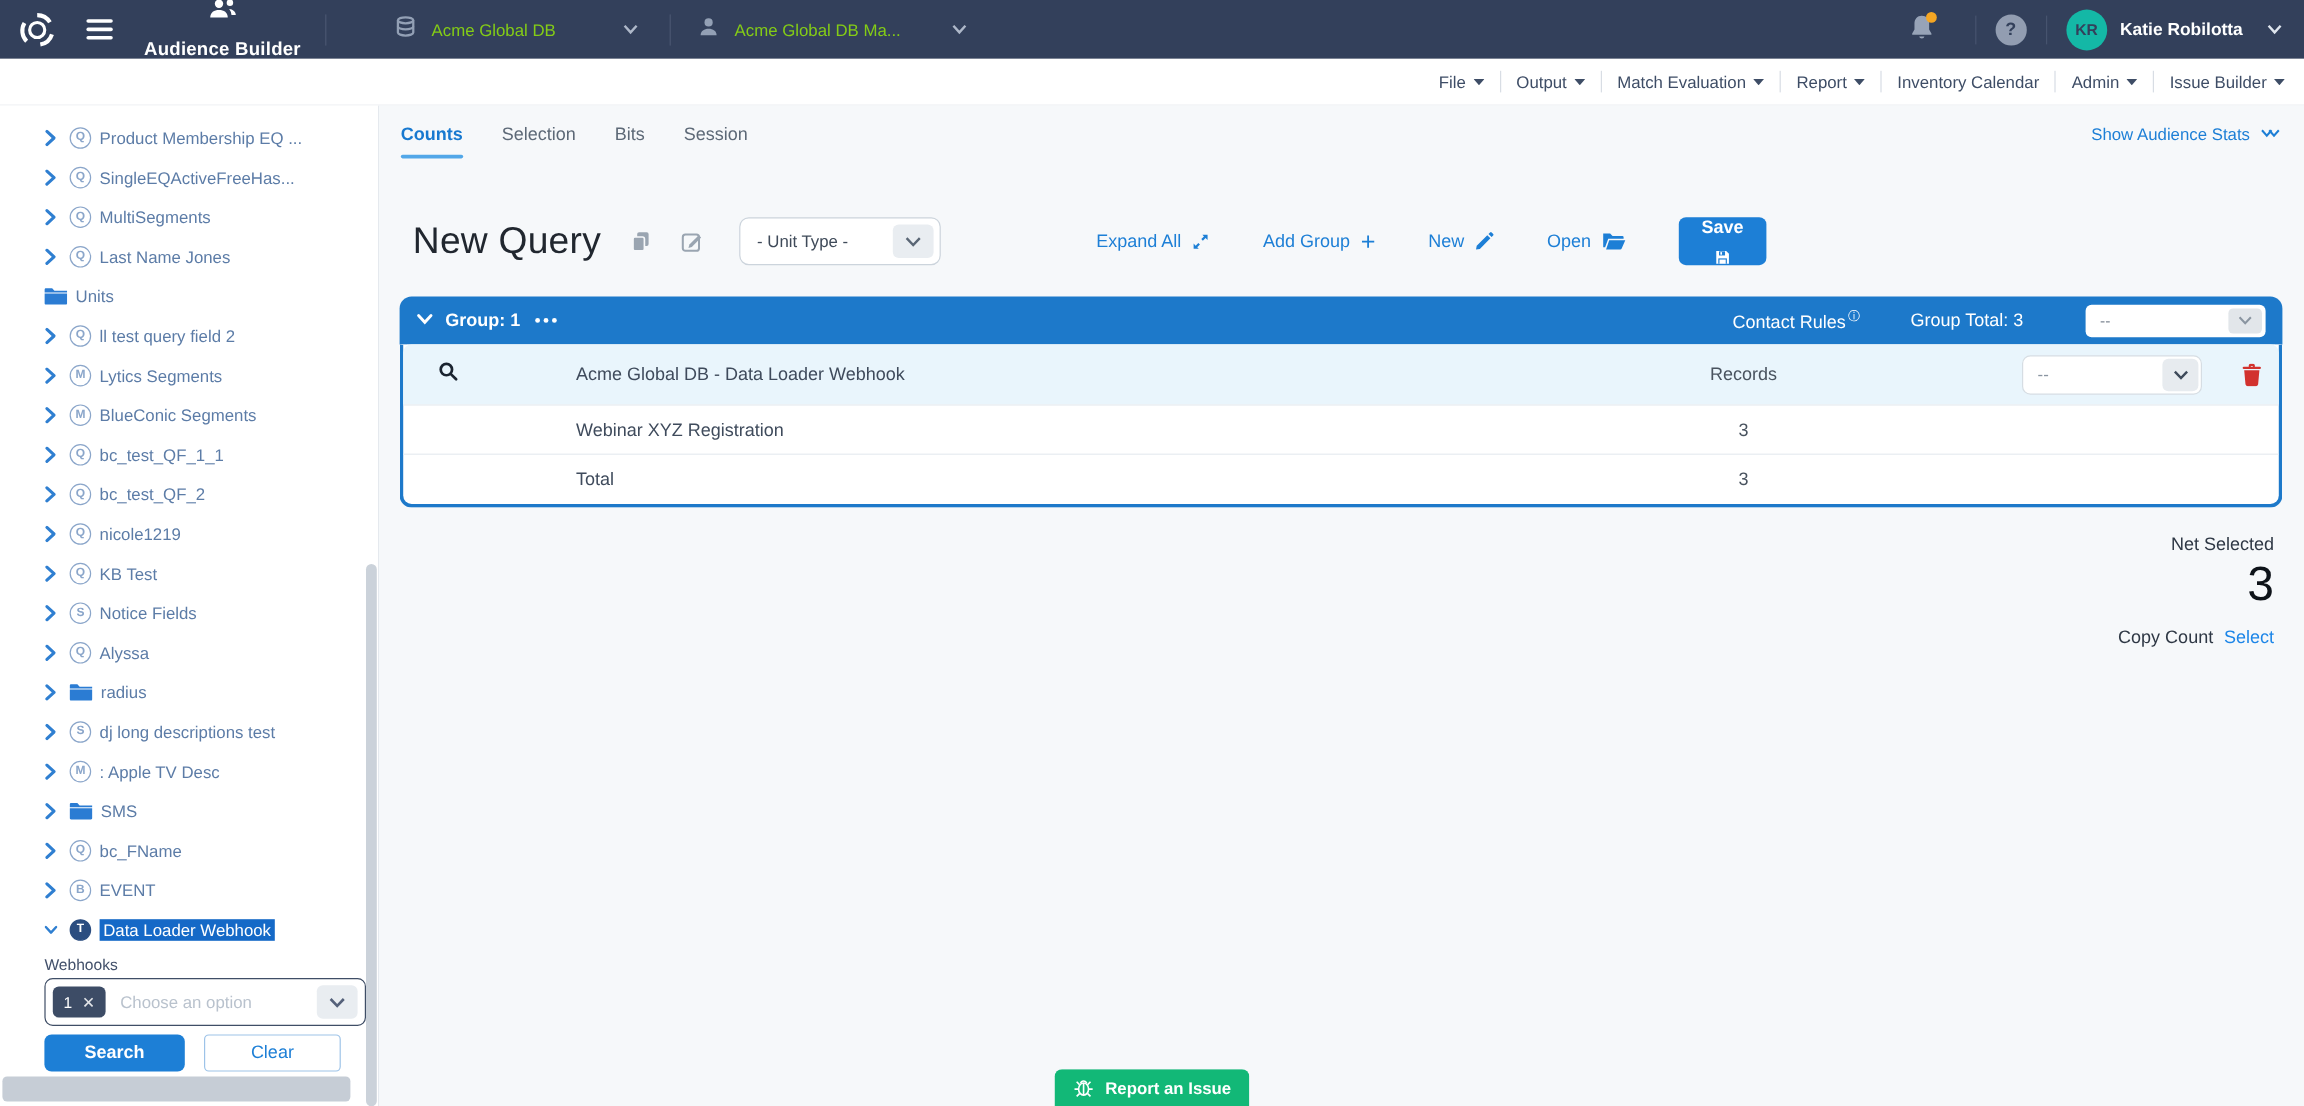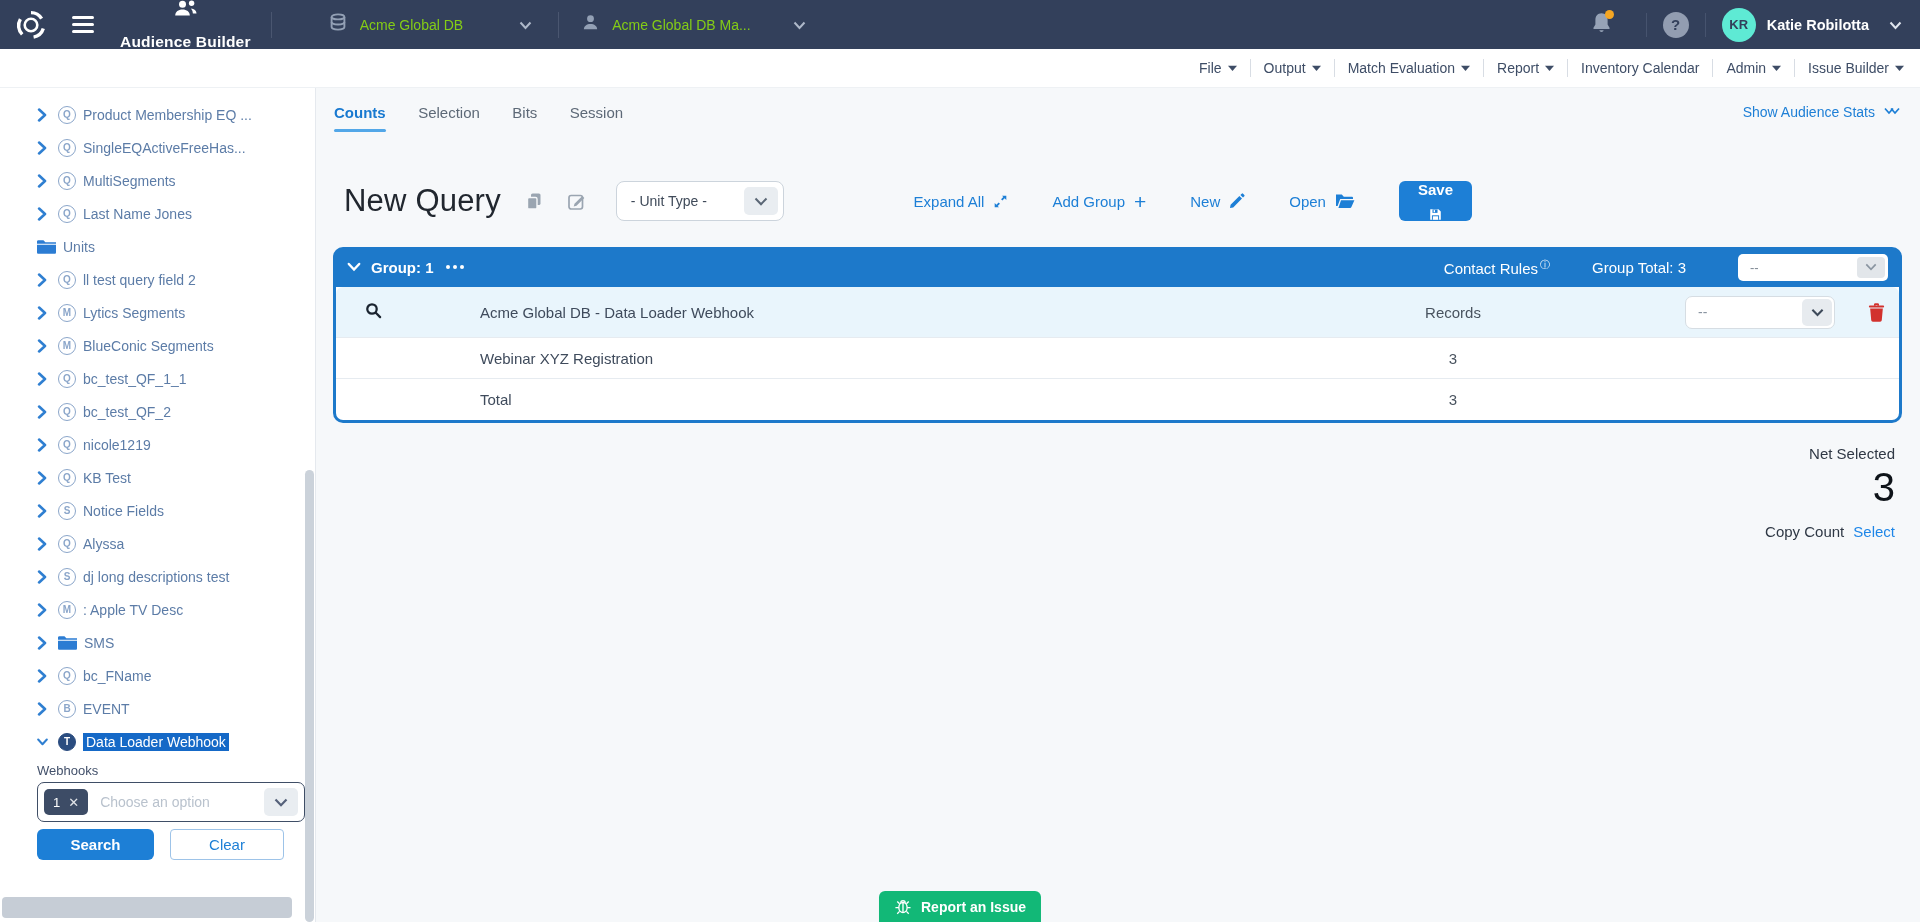--- a/index.html
+++ b/index.html
@@ -19,21 +19,21 @@
   .sel-db { margin-left:56px; }
   .sel-db .chev { margin-left:56px; }
   .sel-aud { margin-left:22px; }
   .sel-aud .chev { margin-left:42px; }
   .div2 { margin-left:26px; }
   .topbar-right { margin-left:auto; display:flex; align-items:center; }
   .bell-wrap { position:relative; margin-right:18px; cursor:pointer; }
   .bell-dot { position:absolute; top:-1px; right:-2px; width:9px; height:9px; border-radius:50%; background:#f5a623; }
   .r-div { width:1px; height:24px; background:#46536e; margin:0 16px; }
   .help-circle { width:26px; height:26px; border-radius:50%; background:#929db1; color:#33405b; font-weight:700; font-size:15px; display:flex; align-items:center; justify-content:center; cursor:pointer; }
-  .avatar { width:34px; height:34px; border-radius:50%; background:#5eead4; color:#33405b; font-weight:700; font-size:13px; display:flex; align-items:center; justify-content:center; margin-right:11px;text-align:right; }
+  .avatar { width:34px; height:34px; border-radius:50%; background:#14b8a6; color:#33405b; font-weight:700; font-size:13px; display:flex; align-items:center; justify-content:center; margin-right:11px;text-align:right; }
   .user-name { font-size:14.5px; font-weight:600; color:#fff; margin-right:20px; }
 
   
   .menubar { height:39px; background:#fff; display:flex; align-items:center; justify-content:flex-end; padding-right:16px; border-bottom:1px solid #eef1f4; }
   .menu-item { font-size:14px; color:#3e4d66; display:flex; align-items:center; gap:6px; cursor:pointer; white-space:nowrap; }
   .mdiv { width:1px; height:18px; background:#d8dde4; margin:0 13px; }
 
   
   .workspace { display:flex; height:834px; }
   .sidebar { width:316px; background:#fff; border-right:1px solid #e5e9ee; position:relative; flex:none; }
@@ -357,20 +357,34 @@
           </span>
           <span class="badge">Q</span>
           <span class="tree-label">Alyssa</span>
         </div>
         <div class="tree-item">
           <span class="tree-chevron">
             <svg width="10" height="14" viewBox="0 0 8 12">
               <path d="M1.5 1.3 6.6 6 1.5 10.7" fill="none" stroke="#2f7fd1" stroke-width="2.2" stroke-linecap="round" stroke-linejoin="round"></path>
             </svg>
           </span>
+          <span class="folder-wrap">
+            <svg width="19" height="16" viewBox="0 0 20 16">
+              <path fill="#2b7cd3" d="M0 2.2C0 1.4.6.8 1.4.8h5.4l2 2.3H20v1.5H0z"></path>
+              <path fill="#2b7cd3" d="M0 5.5h20v8.3c0 .8-.6 1.4-1.4 1.4H1.4C.6 15.2 0 14.6 0 13.8z"></path>
+            </svg>
+          </span>
+          <span class="tree-label">radius</span>
+        </div>
+        <div class="tree-item">
+          <span class="tree-chevron">
+            <svg width="10" height="14" viewBox="0 0 8 12">
+              <path d="M1.5 1.3 6.6 6 1.5 10.7" fill="none" stroke="#2f7fd1" stroke-width="2.2" stroke-linecap="round" stroke-linejoin="round"></path>
+            </svg>
+          </span>
           <span class="badge">S</span>
           <span class="tree-label">dj long descriptions test</span>
         </div>
         <div class="tree-item">
           <span class="tree-chevron">
             <svg width="10" height="14" viewBox="0 0 8 12">
               <path d="M1.5 1.3 6.6 6 1.5 10.7" fill="none" stroke="#2f7fd1" stroke-width="2.2" stroke-linecap="round" stroke-linejoin="round"></path>
             </svg>
           </span>
           <span class="badge">M</span>

